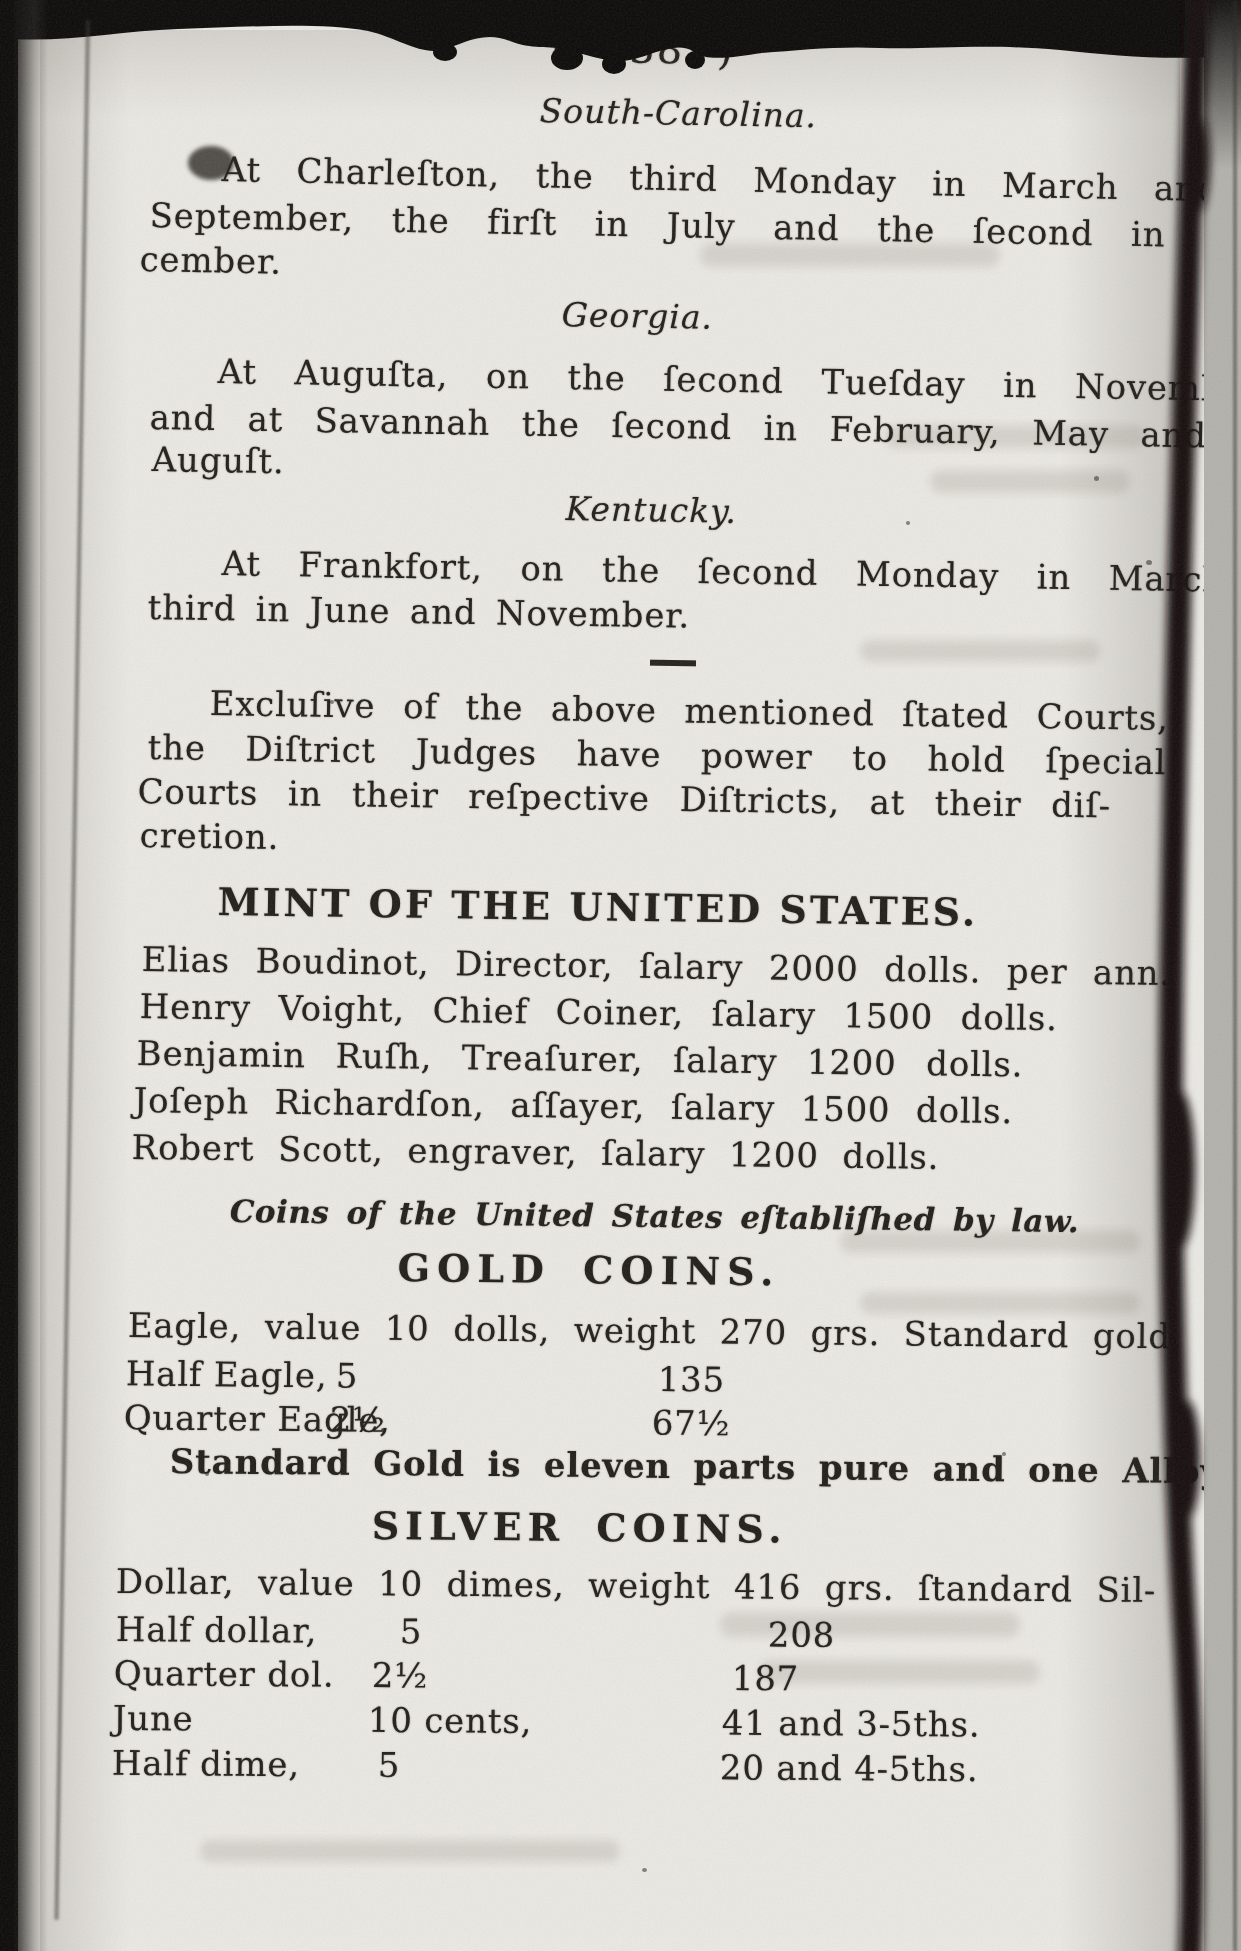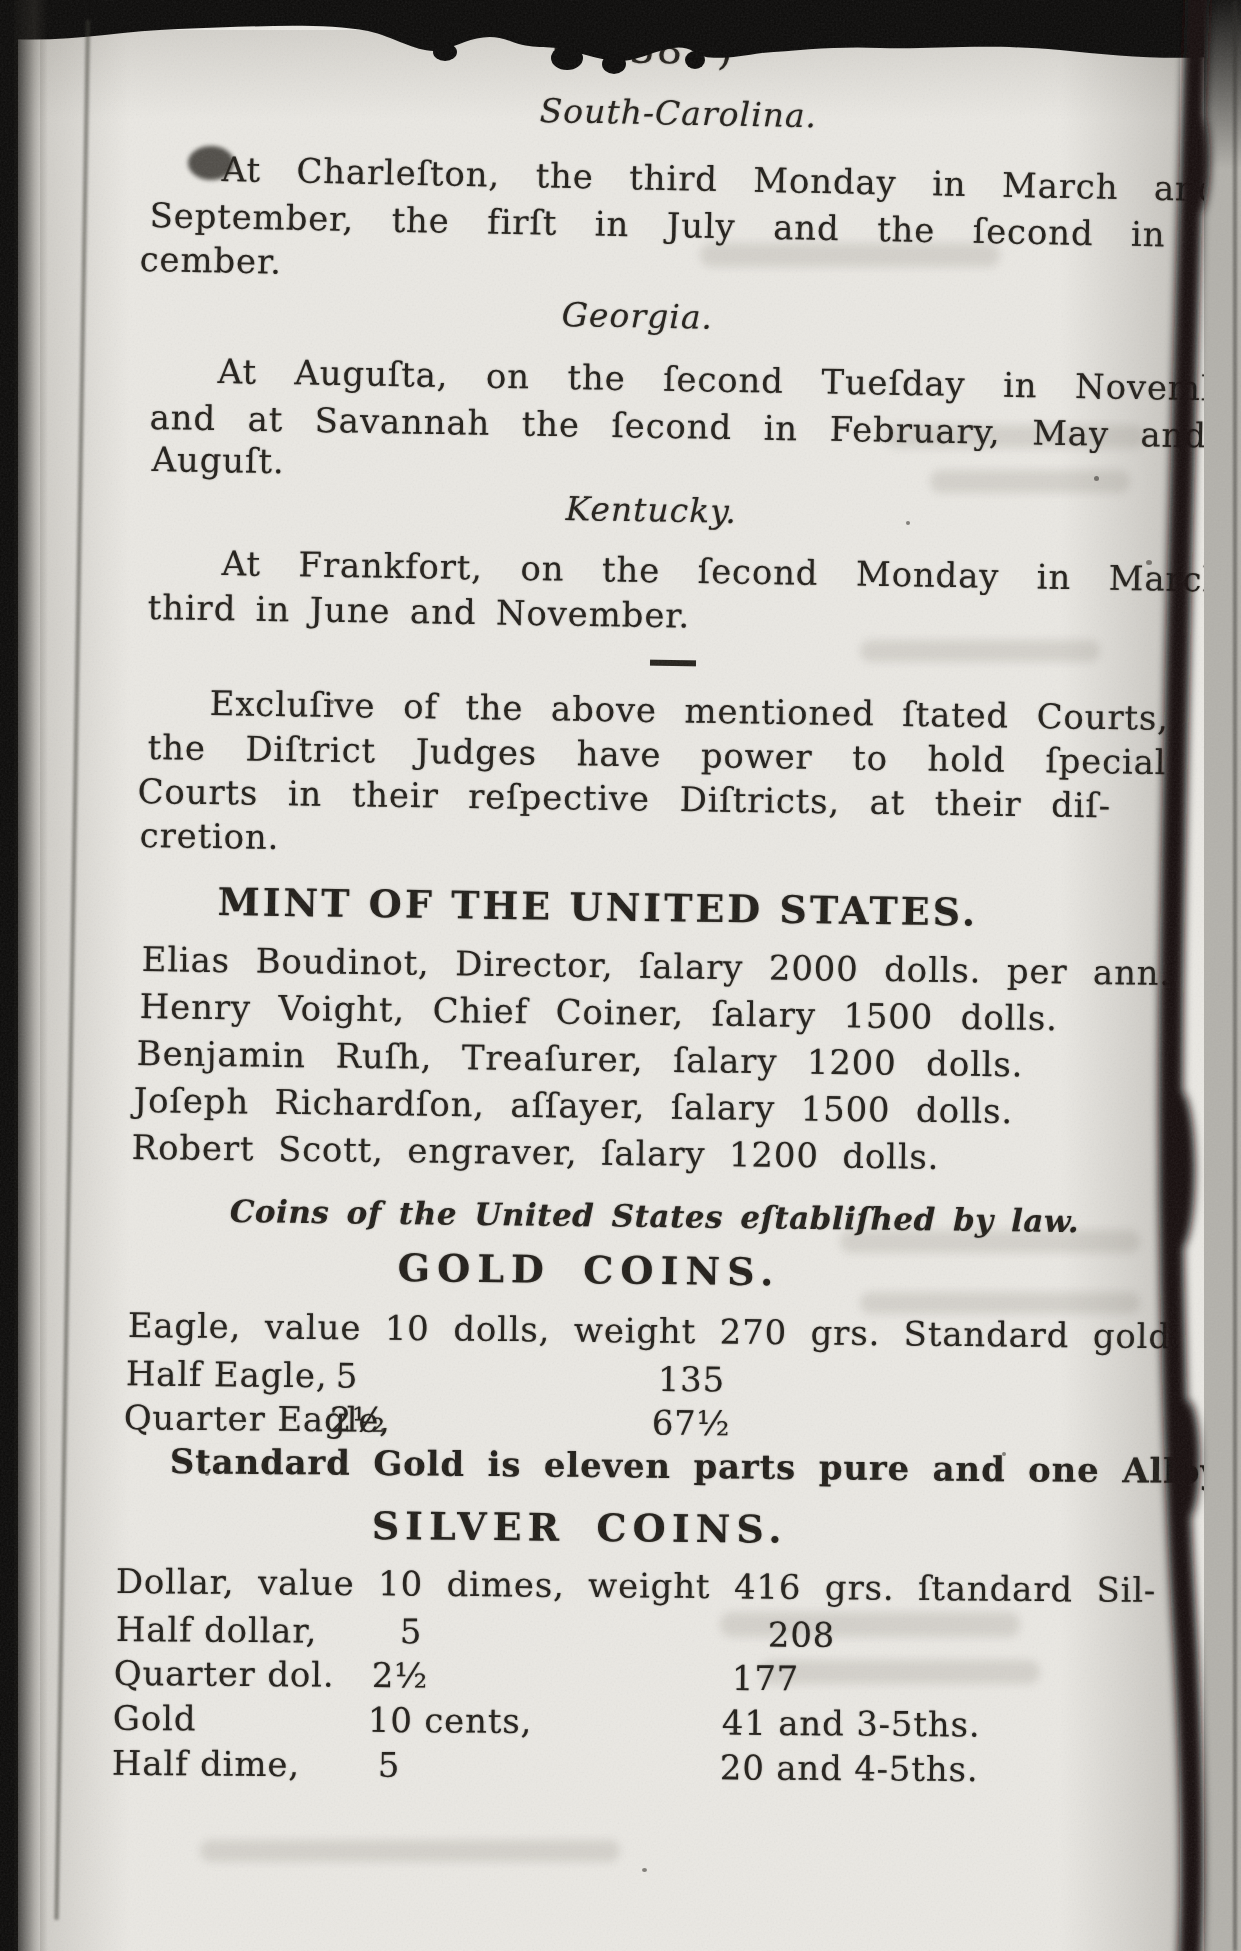--- a/index.html
+++ b/index.html
@@ -126,24 +126,24 @@
     <div class="line head-caps" style="left:372px;top:1504px;letter-spacing:6px;word-spacing:12px;transform:rotate(.52deg);">SILVER COINS.</div>
     <div class="line body-line" style="left:116px;top:1562px;word-spacing:12px;transform:rotate(.5deg);">Dollar, value 10 dimes, weight 416 grs. ſtandard Sil-</div>
     <div class="row" style="top:1608px;transform:rotate(.48deg);">
       <span style="left:116px;">Half dollar,</span>
       <span style="left:400px;">5</span>
       <span style="left:732px;margin-left:36px;">208</span>
     </div>
     <div class="row" style="top:1652px;transform:rotate(.46deg);">
       <span style="left:114px;">Quarter dol.</span>
       <span style="left:372px;">2½</span>
-      <span style="left:732px;">177</span>
+      <span style="left:732px;">187</span>
     </div>
     <div class="row" style="top:1697px;transform:rotate(.44deg);">
-      <span style="left:113px;">Gold</span>
+      <span style="left:113px;">June</span>
       <span style="left:368px;">10 cents,</span>
       <span style="left:722px;">41 and 3-5ths.</span>
     </div>
     <div class="row" style="top:1742px;transform:rotate(.42deg);">
       <span style="left:112px;">Half dime,</span>
       <span style="left:378px;">5</span>
       <span style="left:720px;">20 and 4-5ths.</span>
     </div>
   </div>
 

